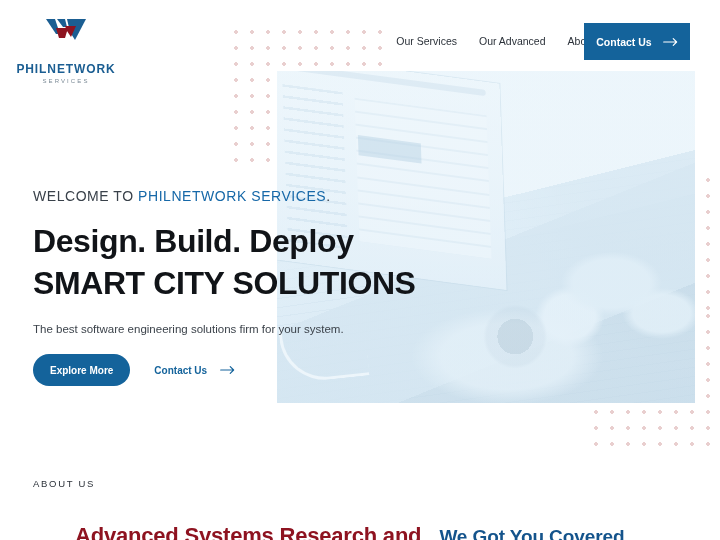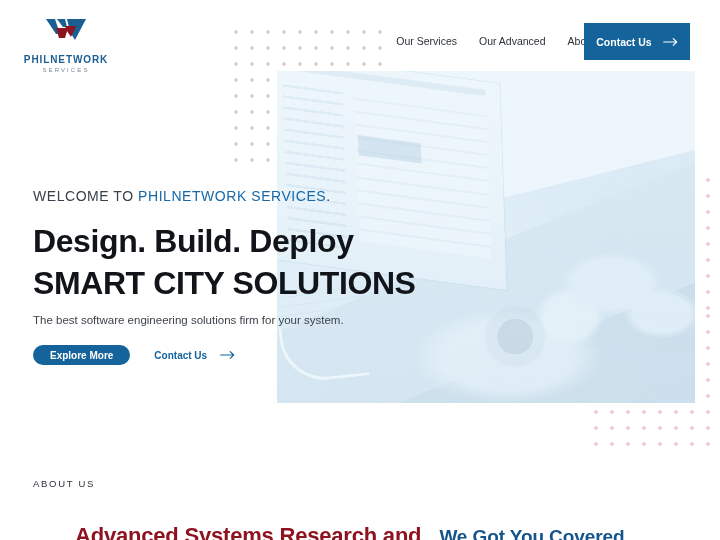--- a/index.html
+++ b/index.html
@@ -98,22 +98,22 @@
   .site-header{
     position:absolute; left:0; top:0; width:720px; height:72px; z-index:30;
   }
   .brand{
     position:absolute; left:33px; top:17px;
     width:66px; display:flex; flex-direction:column; align-items:center;
     text-decoration:none;
   }
   .brand-mark{ width:42px; height:25px; display:block; }
   .brand-name{
-    font-size:10px; font-weight:bold; color:#1b5e92;
-    letter-spacing:.9px; margin-top:12px; white-space:nowrap;
+    font-size:12px; font-weight:bold; color:#1b5e92;
+    letter-spacing:.9px; margin-top:20px; white-space:nowrap;
   }
   .brand-sub{
     font-size:6px; font-weight:normal; color:#7b8a96;
     letter-spacing:2.1px; margin-top:2px; white-space:nowrap;
   }
   .nav{
     position:absolute; right:125px; top:35px;
     display:flex; align-items:flex-start; gap:22px;
   }
   .nav a{
@@ -133,25 +133,25 @@
   .eyebrow{
     font-size:14px; font-weight:normal; letter-spacing:.55px;
     color:#39414a; white-space:nowrap; margin-bottom:16px;
   }
   .eyebrow .hl{ color:#1668a8; }
   .headline{
     font-size:32px; line-height:42px; font-weight:bold;
     color:#111418; letter-spacing:-.4px; white-space:nowrap;
   }
   .subcopy{
-    margin-top:10px; font-size:11.5px; color:#3c434b; white-space:nowrap;
+    margin-top:19px; font-size:11.5px; color:#3c434b; white-space:nowrap;
   }
   .cta-row{ margin-top:19px; display:flex; align-items:center; gap:24px; }
   .btn-explore{
-    height:20px; padding:0 17px; border:none; border-radius:999px;
+    height:32px; padding:0 17px; border:none; border-radius:999px;
     background:#14639b; color:#fff; font-size:10px; font-weight:bold;
     font-family:inherit; cursor:pointer; white-space:nowrap;
   }
   .link-contact{
     display:flex; align-items:center; gap:13px;
     color:#14639b; font-size:10px; font-weight:bold; text-decoration:none;
   }
 
   
   .about{ position:absolute; left:33px; top:478px; z-index:20;text-align:center; }

